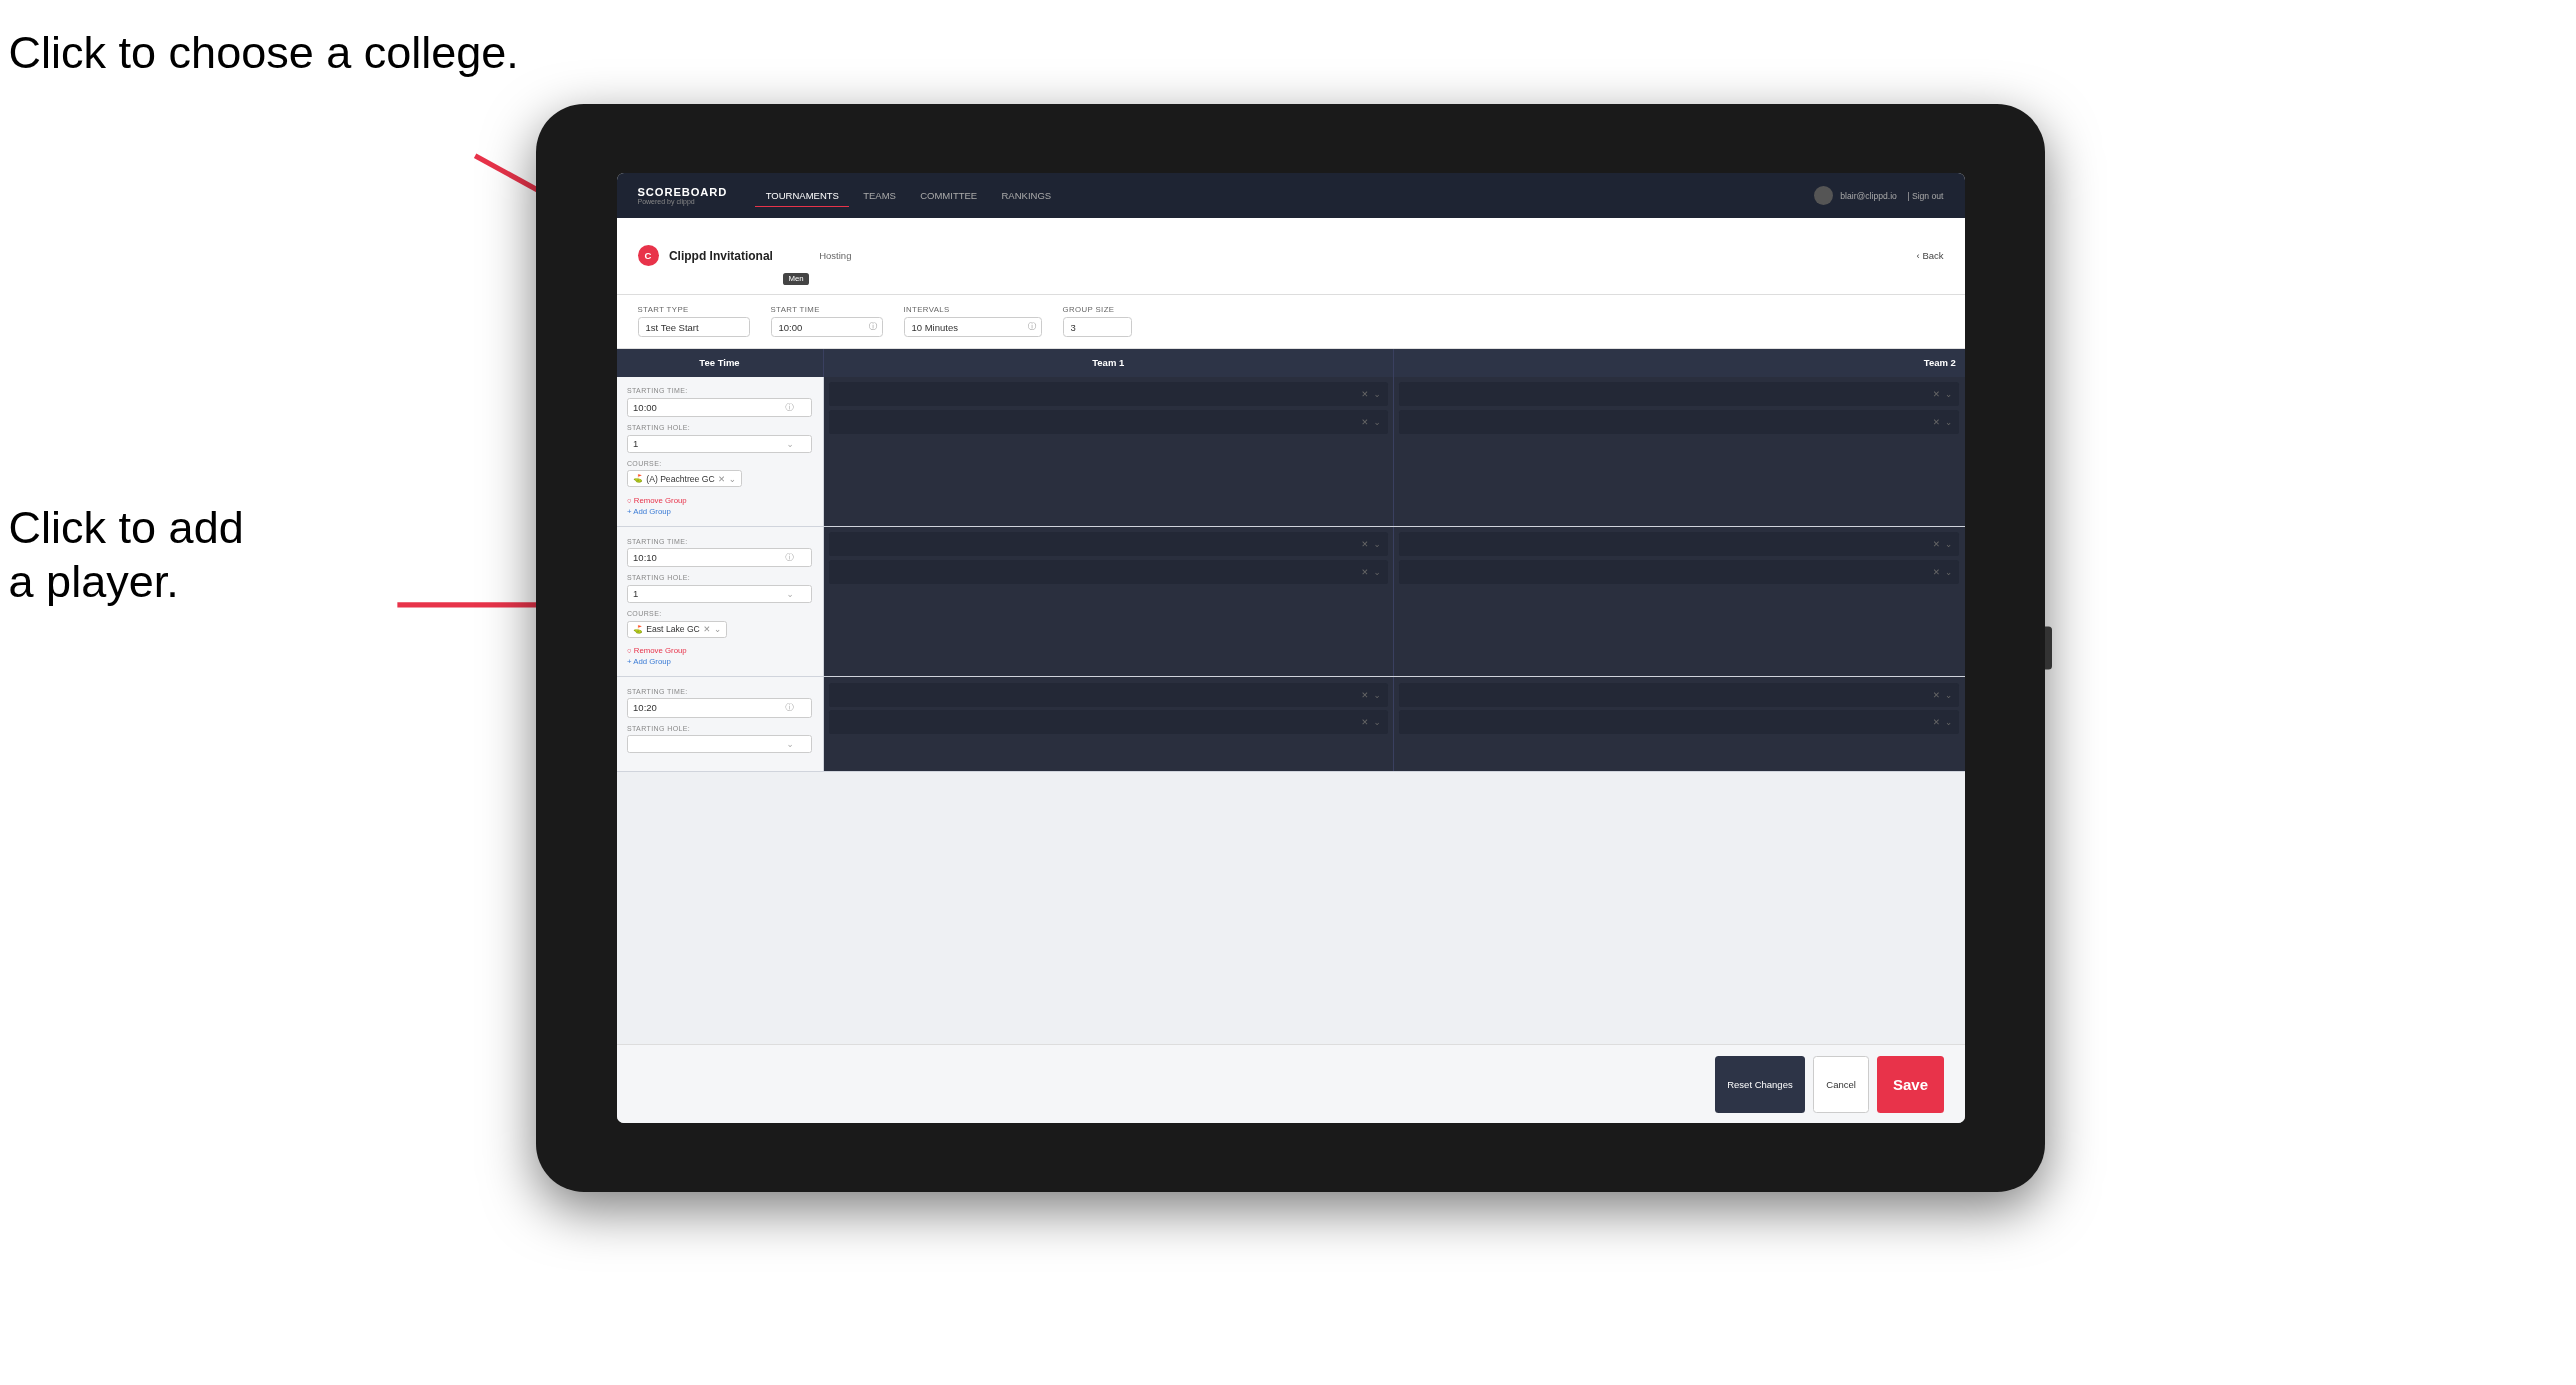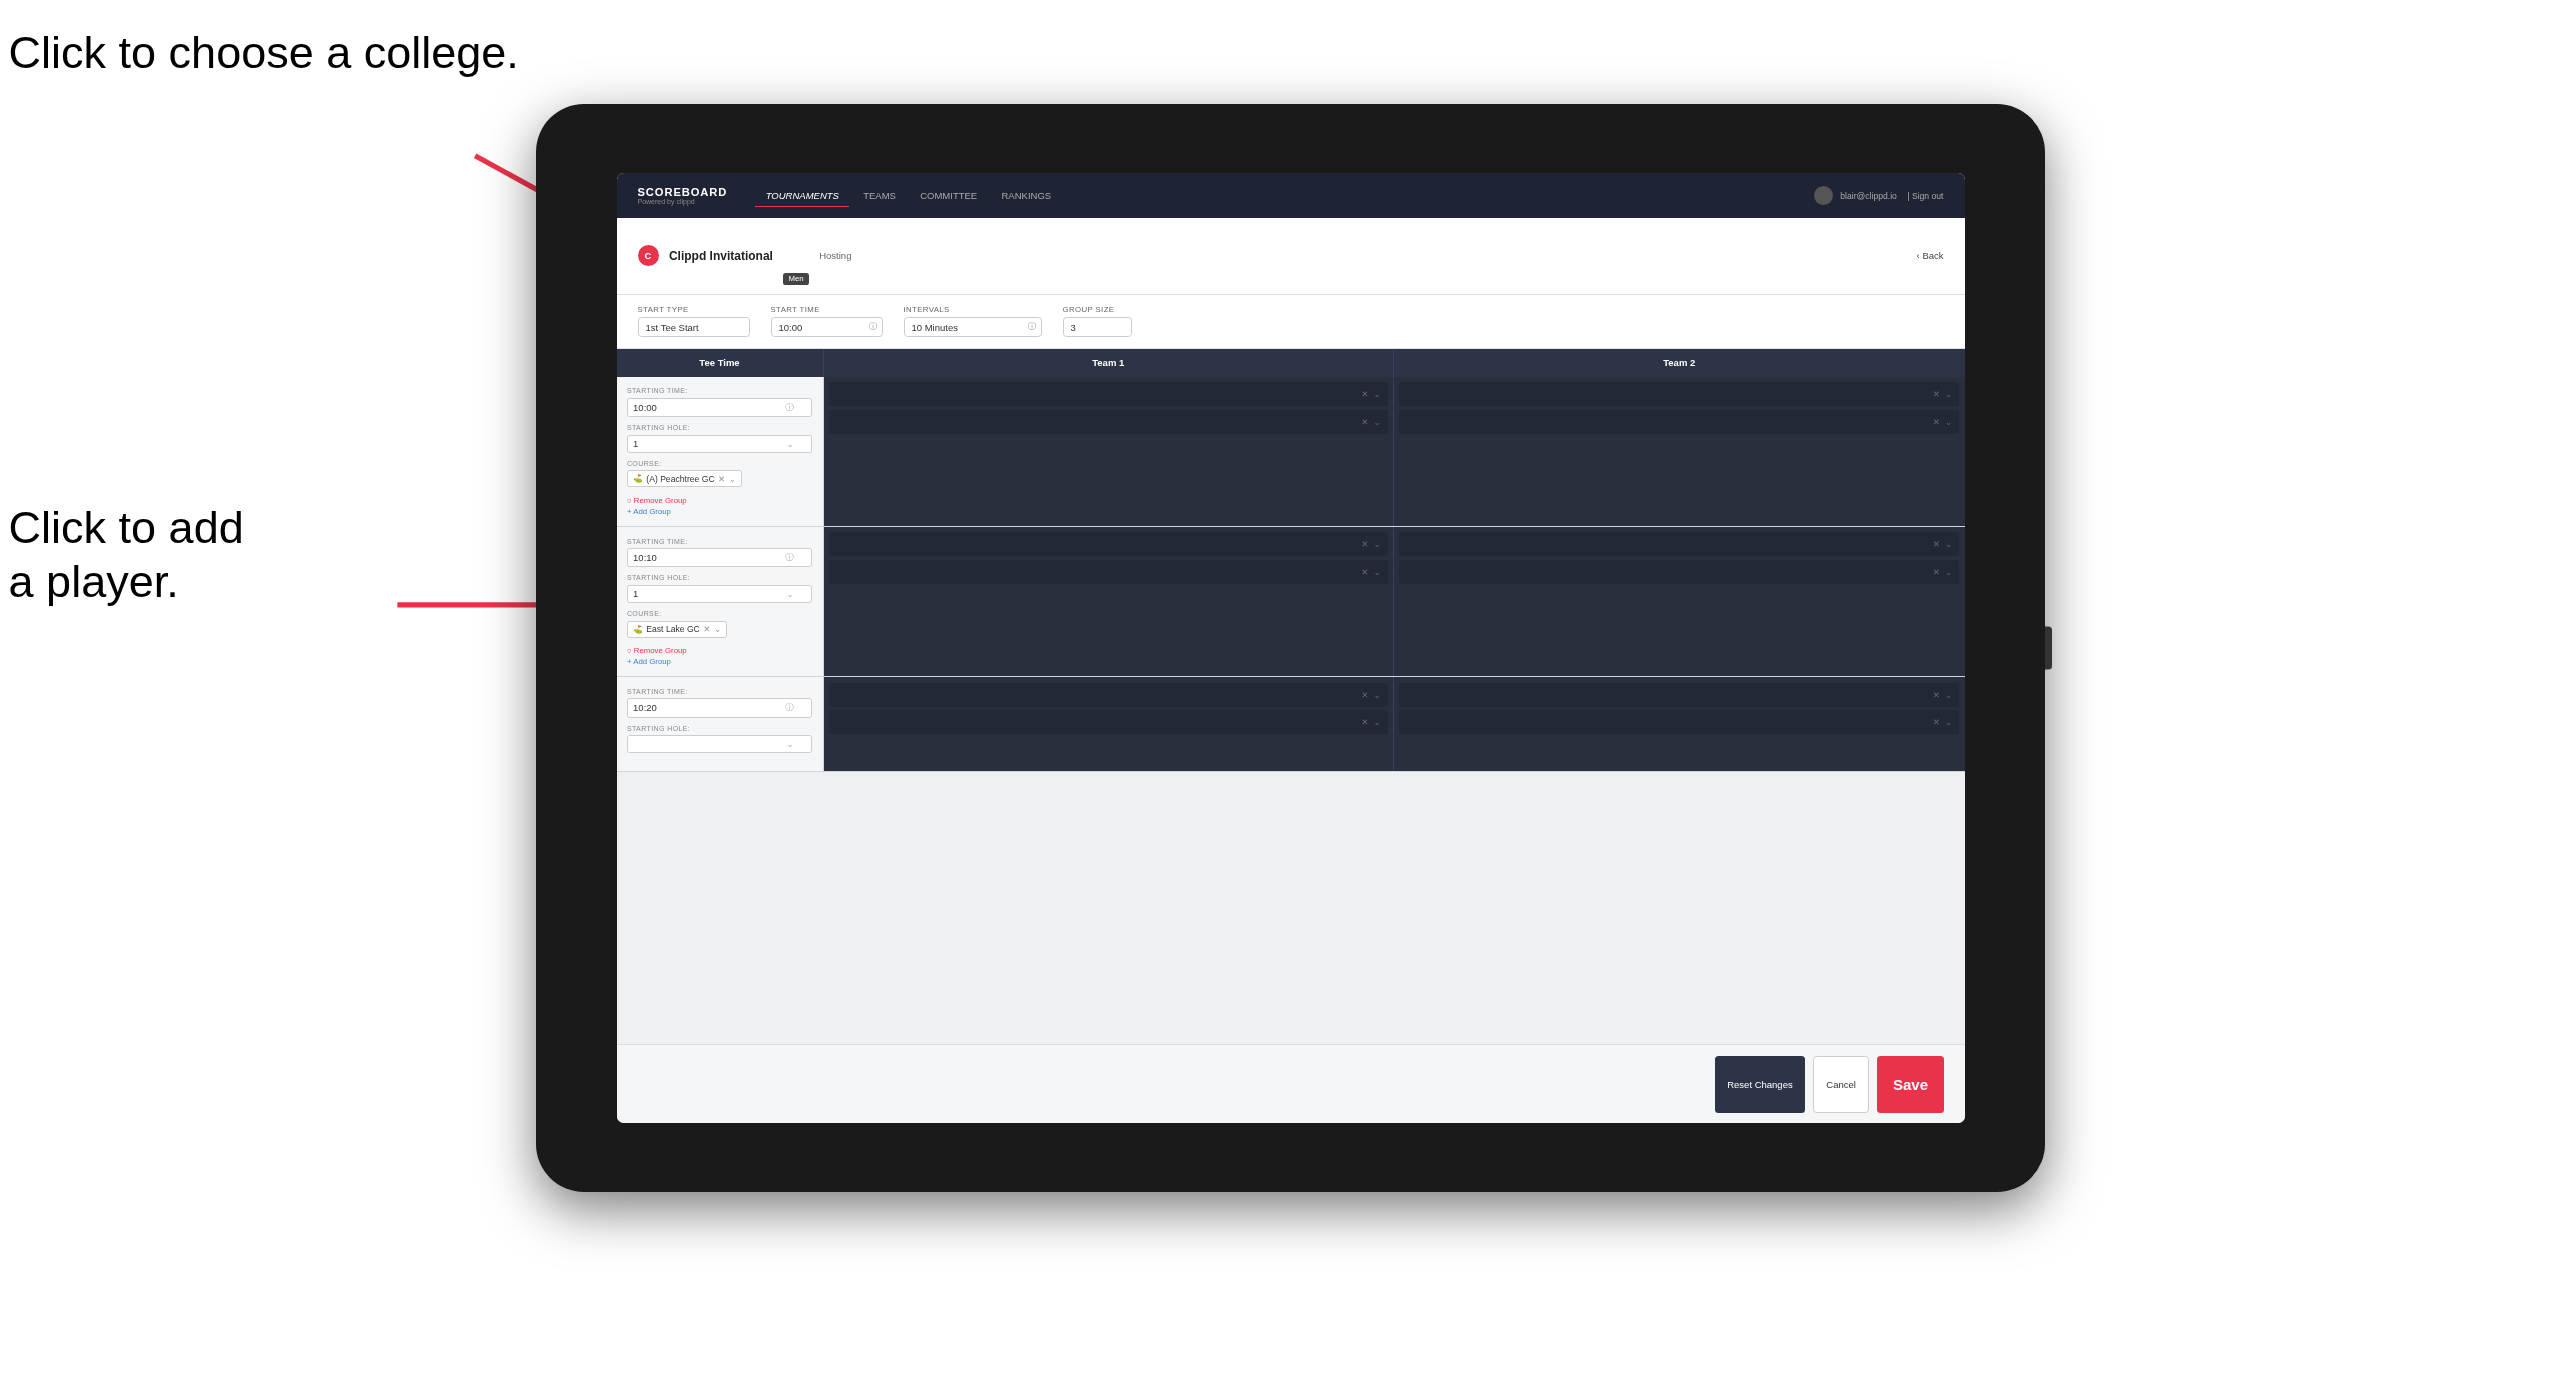--- a/index.html
+++ b/index.html
@@ -86,21 +86,20 @@
     .nav-item {
       color: #aaa;
       font-size: 9.5px;
       padding: 5.2px 10.4px;
       cursor: pointer;
       border-bottom: 1.7px solid transparent;
     }
     .nav-item.active {
       color: #fff;
       border-bottom: 1.7px solid #e8334a;
-      font-style: italic;
     }
     .navbar-right {
       display: flex;
       align-items: center;
       gap: 7px;
     }
     .user-icon {
       width: 19px;
       height: 19px;
       background: #555;
@@ -224,21 +223,21 @@
       background: #2d3447;
       color: #fff;
       font-size: 9.5px;
       font-weight: 600;
       text-align: center;
     }
     .tee-col-header {
       padding: 8.6px;
       border-right: 0.9px solid #3a4060;
     }
-    .tee-col-header:last-child { border-right: none; }
+    .tee-col-header:last-child { border-right: none; text-align: right; }
 
     
     .group-row {
       display: grid;
       grid-template-columns: 207px 1fr 1fr;
       border-bottom: 0.9px solid #d0d4dc;
     }
     .group-left {
       background: #f5f6f8;
       padding: 10.4px;

